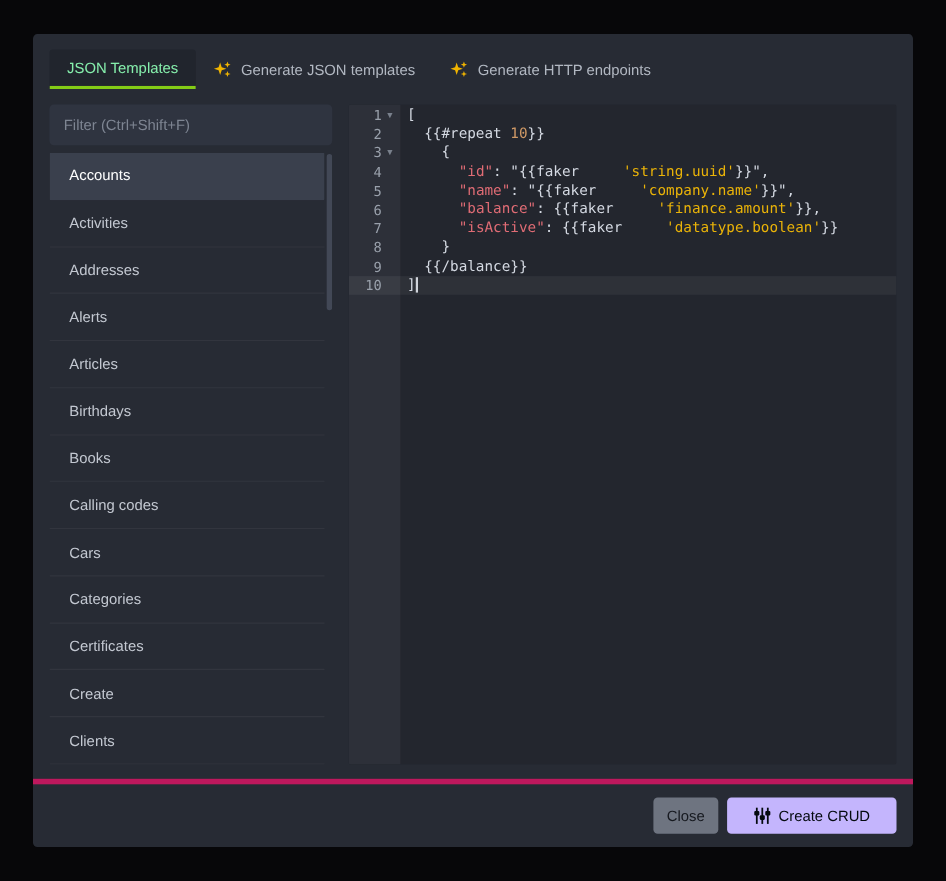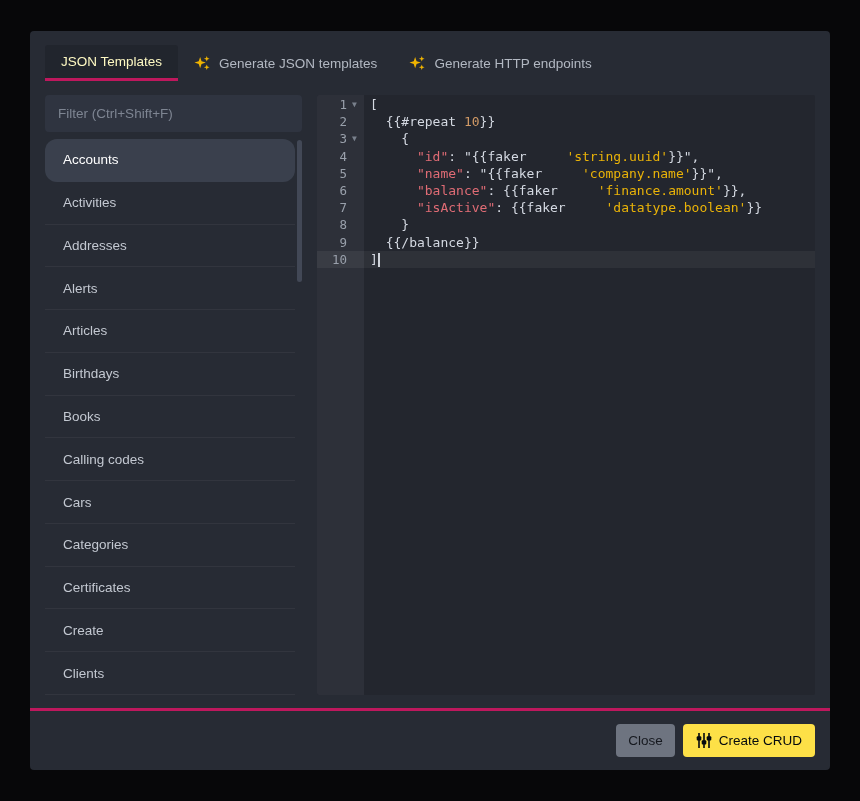--- a/index.html
+++ b/index.html
@@ -5,41 +5,41 @@
   * { box-sizing: border-box; margin: 0; padding: 0; }
   html,body { width: 860px; height: 801px; background: #070709; overflow: hidden;
               font-family: "Liberation Sans", sans-serif; }
   .modal { position: absolute; left: 30px; top: 31px; width: 800px; height: 739px;
            background: #272b34; border-radius: 4px; }
 
   
   .tab-bar { display: flex; align-items: stretch; padding: 14px 15px 0 15px; height: 50px; }
   .tab { display: flex; align-items: center; padding: 0 16px; font-size: 13.5px;
          color: #b2b8c2; cursor: pointer; white-space: nowrap; }
-  .tab.active { background: #21252d; color: #fef9c3; border-bottom: 3px solid #be185d;
+  .tab.active { background: #21252d; color: #86efac; border-bottom: 3px solid #84cc16;
                 border-radius: 3px 3px 0 0; }
   .tab .sparkle { width: 17px; height: 17px; margin-right: 8px; display: inline-flex; }
   .tab .sparkle svg { width: 100%; height: 100%; }
 
   
   .main { display: flex; gap: 15px; padding: 14px 15px 0 15px; height: 614px; }
 
   .left-panel { width: 257px; flex: none; display: flex; flex-direction: column; }
   .filter-input { width: 100%; height: 37px; background: #2f3440; border: none;
                   border-radius: 4px; color: #cdd2da; padding: 0 13px; font-size: 13.5px;
                   margin-bottom: 7px; outline: none;
                   font-family: "Liberation Sans", sans-serif; }
   .filter-input::placeholder { color: #7e8592; opacity: 1; }
 
   .template-list { position: relative; height: 556px; overflow: hidden; }
   .list-rows { display: flex; flex-direction: column; height: 100%; margin-right: 7px; }
   .list-item { flex: 1; display: flex; align-items: center; padding-left: 18px;
                font-size: 13.5px; color: #c3c8d1; cursor: pointer;
                border-bottom: 1px solid rgba(255,255,255,0.05); }
-  .list-item.selected { background: #3a404d; color: #ffffff; border-radius: 12px;
+  .list-item.selected { background: #3a404d; color: #ffffff; border-radius: 1px;
                         border-bottom-color: transparent; }
   .list-scrollbar { position: absolute; right: 0; top: 1px; width: 5px; height: 142px;
                     background: #424856; border-radius: 3px; }
 
   
   .editor { flex: 1; position: relative; background: #23262e; height: 600px;
             font-family: "DejaVu Sans Mono", "Liberation Mono", monospace;
             font-size: 13px; overflow: hidden; border-radius: 2px; }
   .gutter-bg { position: absolute; left: 0; top: 0; bottom: 0; width: 47px;
                background: #2d3039; }
@@ -52,27 +52,27 @@
   .code-row.active .code-cell { background: rgba(255,255,255,0.05); }
   .code-row.active .gutter-cell { background: rgba(255,255,255,0.06); }
   .tok-key { color: #e06c75; }
   .tok-str { color: #eab308; margin-left: 32px; }
   .tok-num { color: #d19a66; }
   .cursor { display: inline-block; width: 1.5px; height: 14px; background: #d0d4db;
             vertical-align: middle; margin-left: 0.5px; }
 
   
   .footer { position: absolute; left: 0; right: 0; bottom: 0; height: 62px;
-            border-top: 3px solid #be185d; display: flex; align-items: center;
+            border-top: 5px solid #be185d; display: flex; align-items: center;
             justify-content: flex-end; gap: 8px; padding-right: 15px; }
   .btn { height: 33px; border: none; border-radius: 4px; font-size: 13.5px;
          display: inline-flex; align-items: center; cursor: pointer;
          font-family: "Liberation Sans", sans-serif; }
   .btn-secondary { background: #6e7480; color: #16191f; padding: 0 12px; }
-  .btn-primary { background: #fde047; color: #04090e; padding: 0 13px; gap: 7px; }
+  .btn-primary { background: #c4b5fd; color: #04090e; padding: 0 24px; gap: 7px; }
   .btn-highlighted { outline: 3px solid #f20d0d; outline-offset: 1px; }
   .btn .b-icon { display: inline-flex; }
   .btn .b-icon svg { display: block; }
 </style>
 </head>
 <body>
 
 <div class="modal">
 
   <div class="tab-bar">

